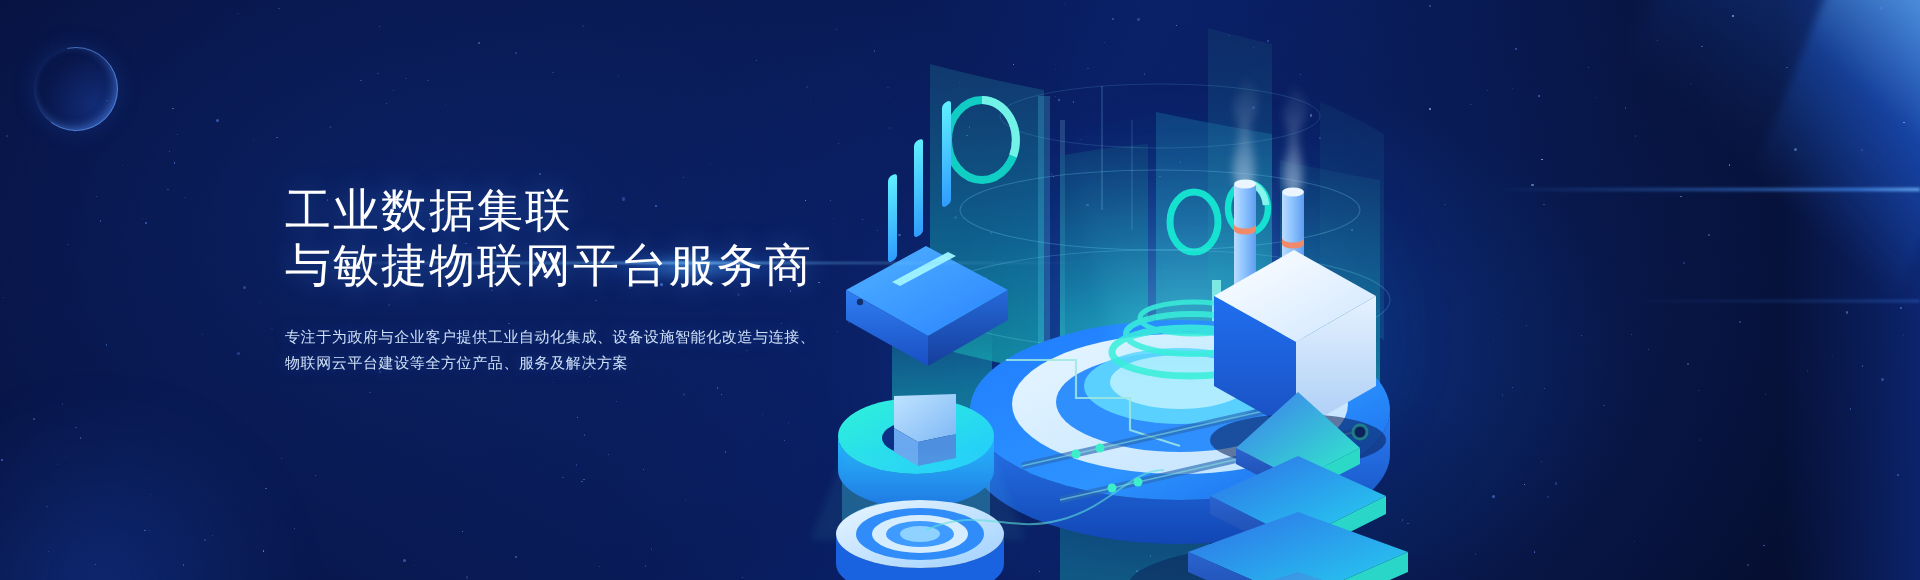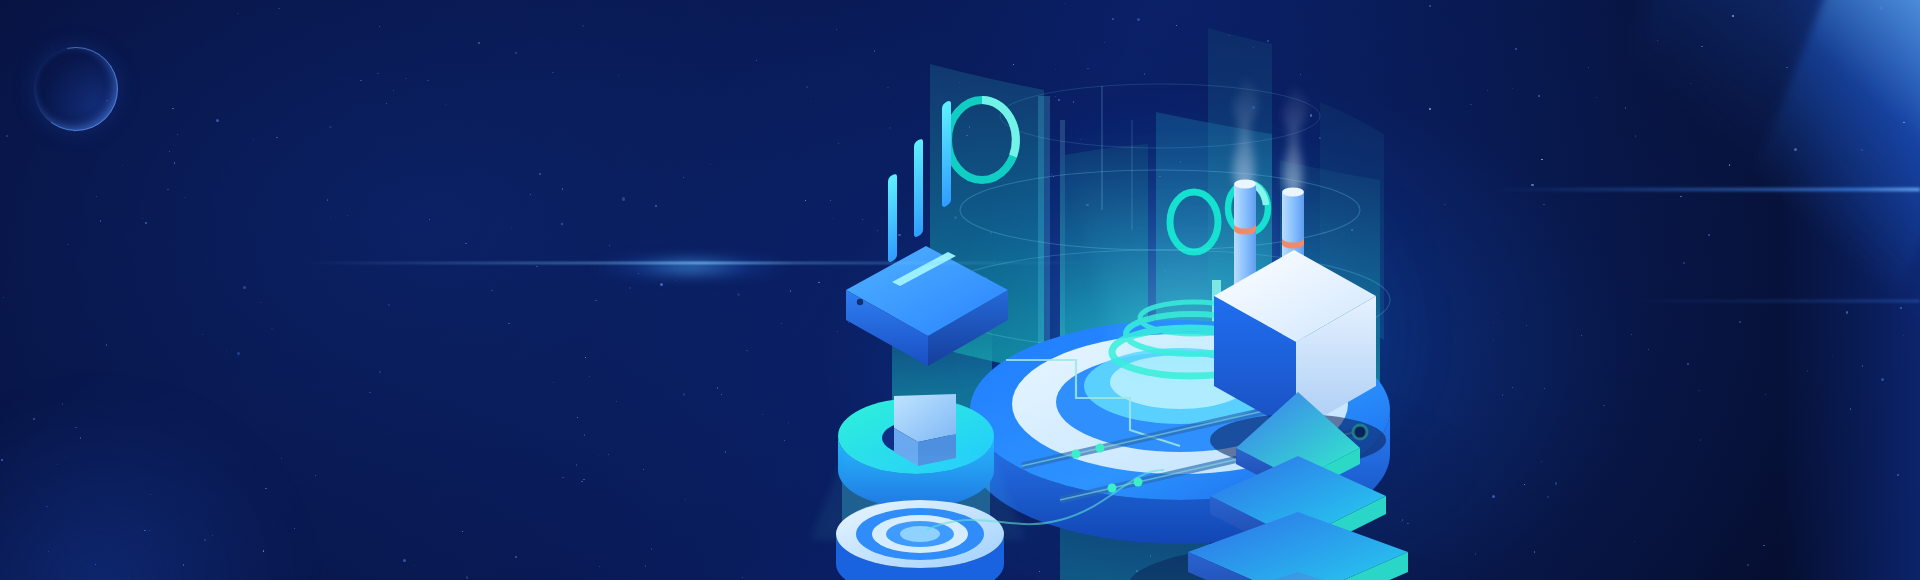--- a/index.html
+++ b/index.html
@@ -411,20 +411,30 @@
       <div class="star" style="left: 1086.4px; top: 204.3px; width: 2.2px; height: 2.2px; opacity: 0.72;"></div>
       <div class="star" style="left: 891.7px; top: 283.6px; width: 3.2px; height: 3.2px; opacity: 0.46;"></div>
       <div class="star" style="left: 1514.5px; top: 47.7px; width: 2.2px; height: 2.2px; opacity: 0.64;"></div>
       <div class="star" style="left: 1358.5px; top: 371.2px; width: 1.4px; height: 1.4px; opacity: 0.72;"></div>
       <div class="star" style="left: 684.8px; top: 498.8px; width: 1.4px; height: 1.4px; opacity: 0.41;"></div>
     </div>
 
   <div class="title-underglow"></div>
   <div class="title-glow"></div>
 
+  <div class="copy">
+    <h1 class="headline">
+      <span class="l1">工业数据集联</span>
+      <span class="l2">与敏捷物联网平台服务商</span>
+    </h1>
+    <p class="subcopy">
+      <span>专注于为政府与企业客户提供工业自动化集成、设备设施智能化改造与连接、</span>
+      <span>物联网云平台建设等全方位产品、服务及解决方案</span>
+    </p>
+  </div>
 
   <div class="art">
   <svg width="1160" height="580" viewBox="0 0 1160 580" xmlns="http://www.w3.org/2000/svg">
     <defs>
       <linearGradient id="gGlassA" x1="0" y1="0" x2="0" y2="1">
         <stop offset="0%" stop-color="#1b5d86" stop-opacity="0.75"></stop>
         <stop offset="55%" stop-color="#16a0ae" stop-opacity="0.80"></stop>
         <stop offset="100%" stop-color="#1ae6c8" stop-opacity="0.85"></stop>
       </linearGradient>
       <linearGradient id="gGlassB" x1="0" y1="0" x2="0" y2="1">

